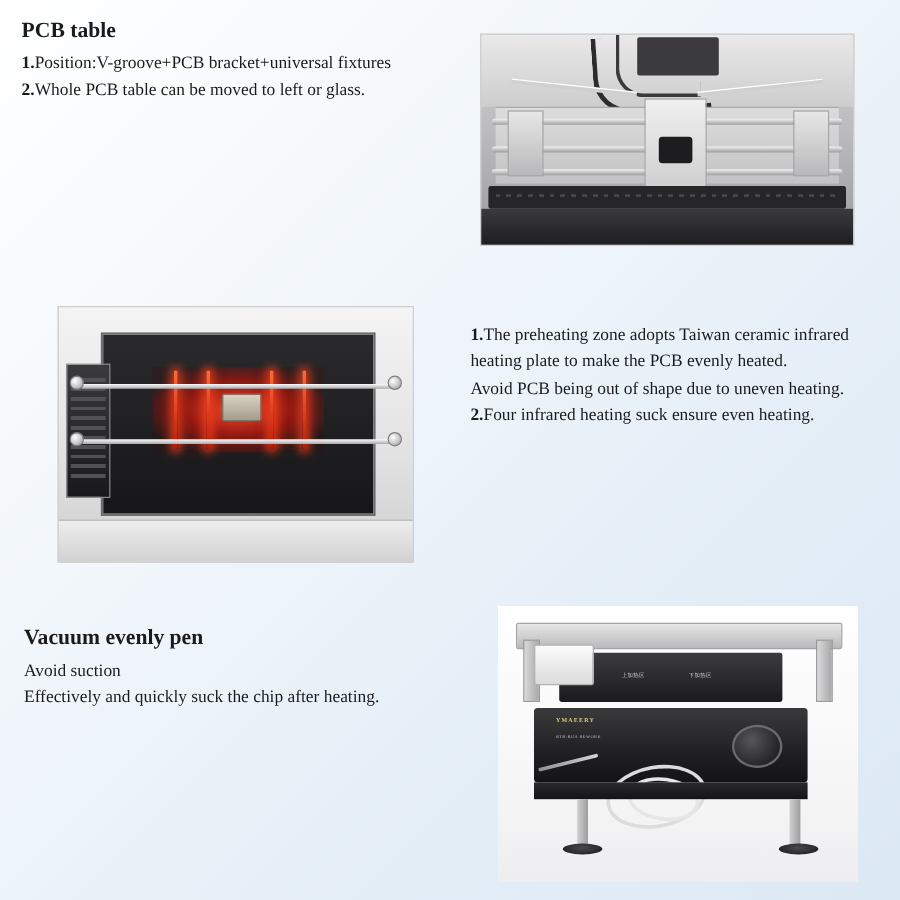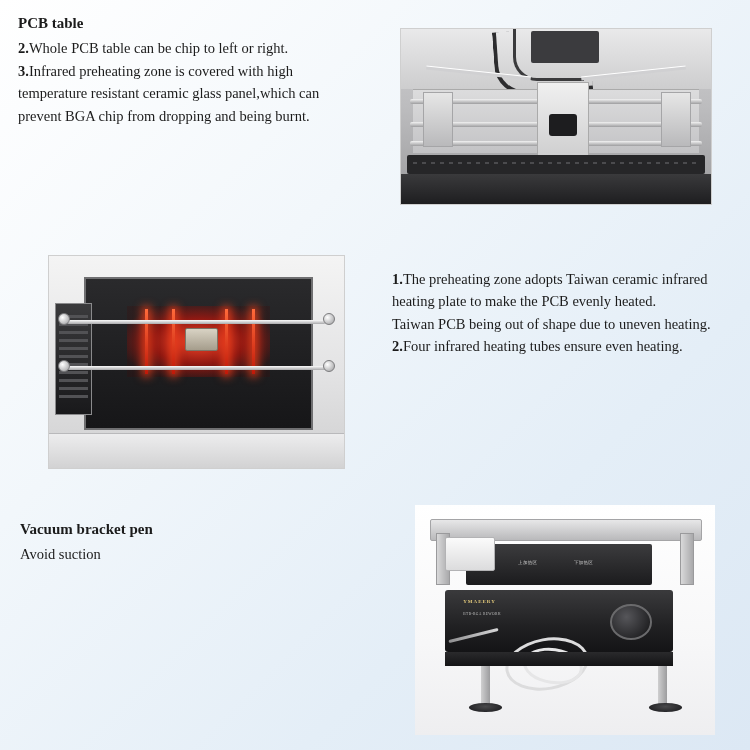--- a/index.html
+++ b/index.html
@@ -23,21 +23,21 @@
   }
 
   
   .txt-block {
     position: absolute;
     font-size: 14.5px;
     line-height: 1.55;
   }
   .txt-block .hdr {
     font-weight: bold;
-    font-size: 15px;
+    font-size: 18px;
     margin-bottom: 2px;
   }
   .txt-block p {
     margin: 0;
   }
   .bold-lead {
     font-weight: bold;
   }
 
   #block-pcb {
@@ -310,22 +310,22 @@
   #photo-bottom .footL{left:18%; top:86%;}
   #photo-bottom .footR{right:11%; top:86%;}
 </style>
 </head>
 <body>
 
 <div class="page">
 
   <div class="txt-block" id="block-pcb">
     <div class="hdr">PCB table</div>
-    <p><span class="bold-lead">2.</span><span>Whole PCB table can be chip to left or right.</span></p>
-    <p><span class="bold-lead">3.</span><span>Infrared preheating zone is covered with high temperature resistant ceramic glass panel,which can prevent BGA chip from dropping and being burnt.</span></p>
+    <p><span class="bold-lead">1.</span><span>Position:V-groove+PCB bracket+universal fixtures</span></p>
+    <p><span class="bold-lead">2.</span><span>Whole PCB table can be moved to left or glass.</span></p>
   </div>
 
   <div class="photo" id="photo-top">
     <div class="ph-inner">
       <div class="bg"></div>
       <div class="backwall"></div>
       <div class="cable"></div>
       <div class="cable2"></div>
       <div class="darkpanel"></div>
       <div class="table-surface"></div>
@@ -361,27 +361,28 @@
       <div class="knobdot k1"></div>
       <div class="knobdot k2"></div>
       <div class="knobdot k3"></div>
       <div class="knobdot k4"></div>
       <div class="footer"></div>
     </div>
   </div>
 
   <div class="txt-block" id="block-preheat">
     <p><span class="bold-lead">1.</span><span>The preheating zone adopts Taiwan ceramic  infrared heating  plate to make the PCB evenly heated.</span></p>
-    <p>Taiwan PCB being out of shape due to uneven heating.</p>
-    <p><span class="bold-lead">2.</span><span>Four infrared heating tubes ensure even heating.</span></p>
+    <p>Avoid PCB being out of shape due to uneven heating.</p>
+    <p><span class="bold-lead">2.</span><span>Four infrared heating suck ensure even heating.</span></p>
   </div>
 
   <div class="txt-block" id="block-vacuum">
-    <div class="hdr">Vacuum bracket pen</div>
+    <div class="hdr">Vacuum evenly pen</div>
     <p>Avoid suction</p>
+    <p>Effectively and quickly suck the chip after heating.</p>
   </div>
 
   <div class="photo" id="photo-bottom">
     <div class="ph-inner">
       <div class="bg"></div>
       <div class="topframe"></div>
       <div class="postL"></div>
       <div class="postR"></div>
       <div class="headblack">
         <span class="lbl l1">上加热区</span>

